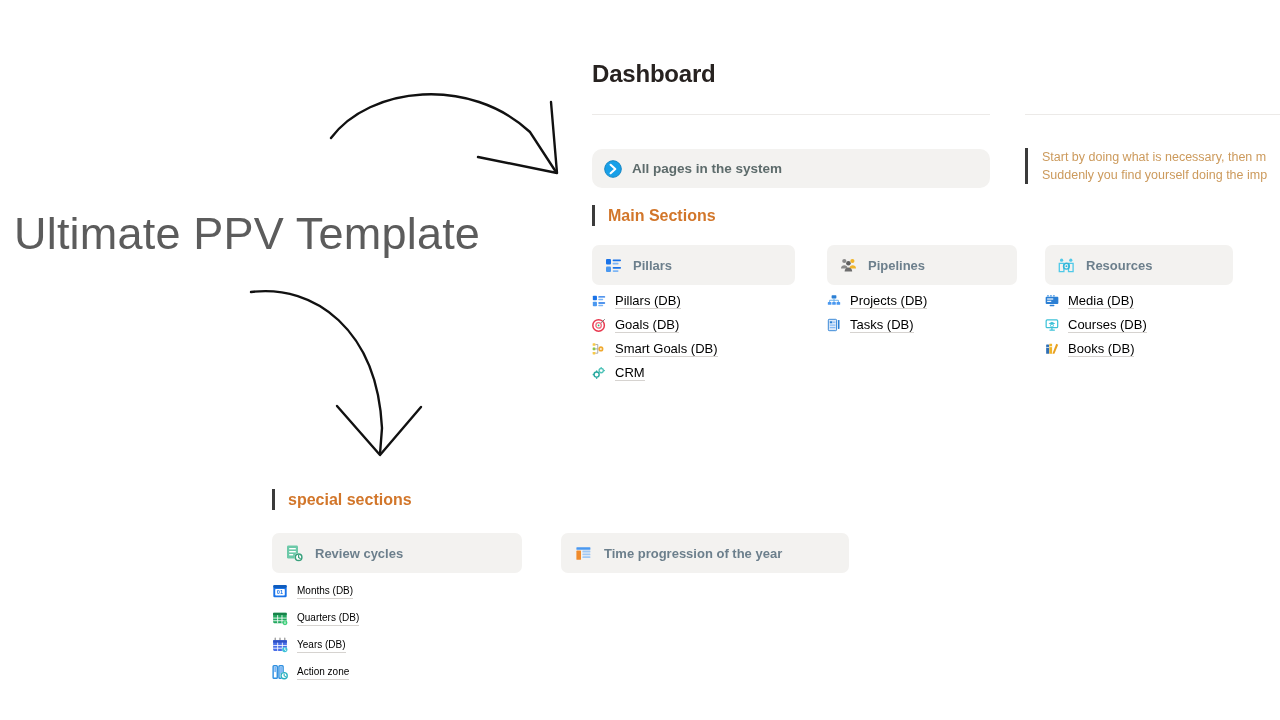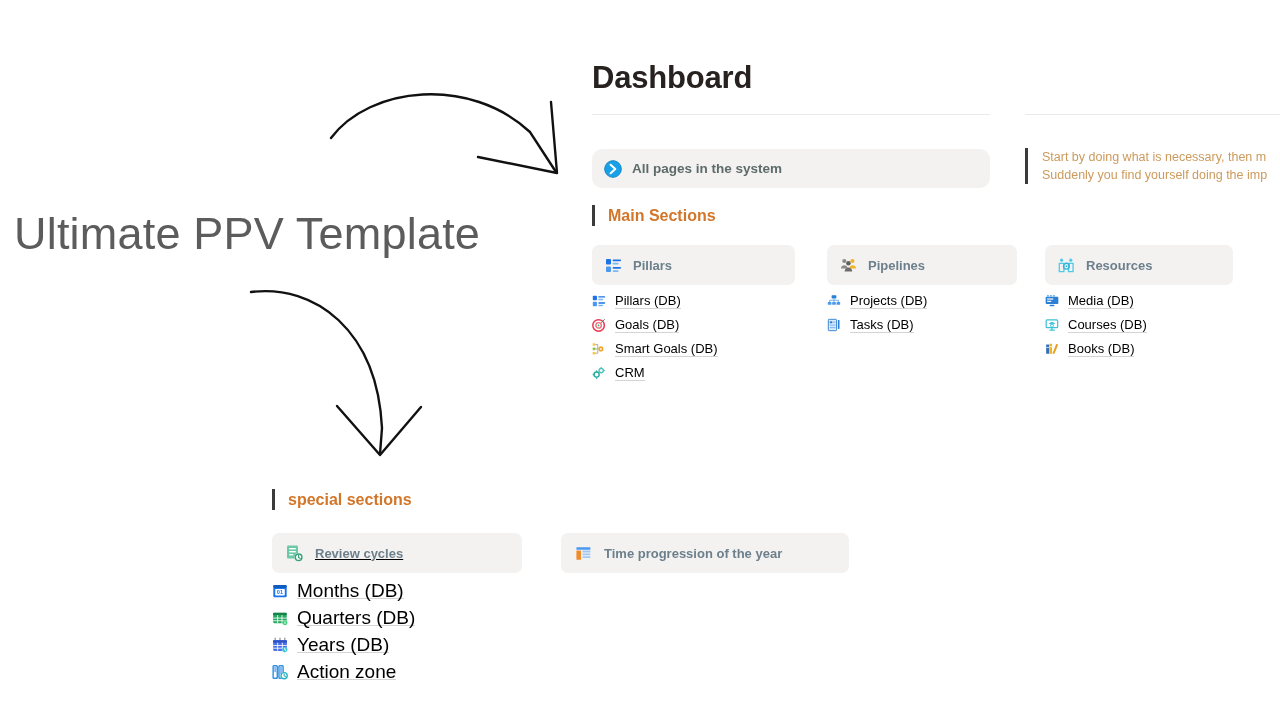--- a/index.html
+++ b/index.html
@@ -43,21 +43,21 @@
   #doc {
     position: absolute;
     left: 0; top: 0;
     width: 1280px; height: 720px;
   }
 
   #page-title {
     position: absolute;
     left: 592px;
     top: 60px;
-    font-size: 31px;
+    font-size: 24px;
     font-weight: bold;
     color: #272220;
     letter-spacing: -0.2px;
   }
 
   .divider {
     position: absolute;
     height: 1px;
     background: #eceae8;
   }
@@ -150,24 +150,24 @@
   .link-item .ltext {
     font-size: 13px;
     color: #000000;
     margin-left: 9px;
     border-bottom: 1px solid #d6d3d0;
     line-height: 15px;
     font-weight: 500;
   }
 
   
-  #col-review .card-header { width: 250px; text-decoration: underline; }
+  #col-review .card-header { width: 250px; }
   #col-time   .card-header { width: 288px; }
   #col-review .link-item { height: 27px; }
-  #col-review .link-item .ltext { font-size: 19px; }
+  #col-review .link-item .ltext { font-size: 10px; }
 
   .ico { flex: 0 0 auto; display: block; }
 </style>
 </head>
 <body>
 
 <div id="promo">
 
   <svg id="arrow-top" class="arrow-svg" width="240" height="110" viewBox="0 0 240 110">
     <path d="M6 58 C 45 6, 145 -4, 205 52 L 231 92" fill="none" stroke="#111111" stroke-width="2.4" stroke-linecap="round"></path>

